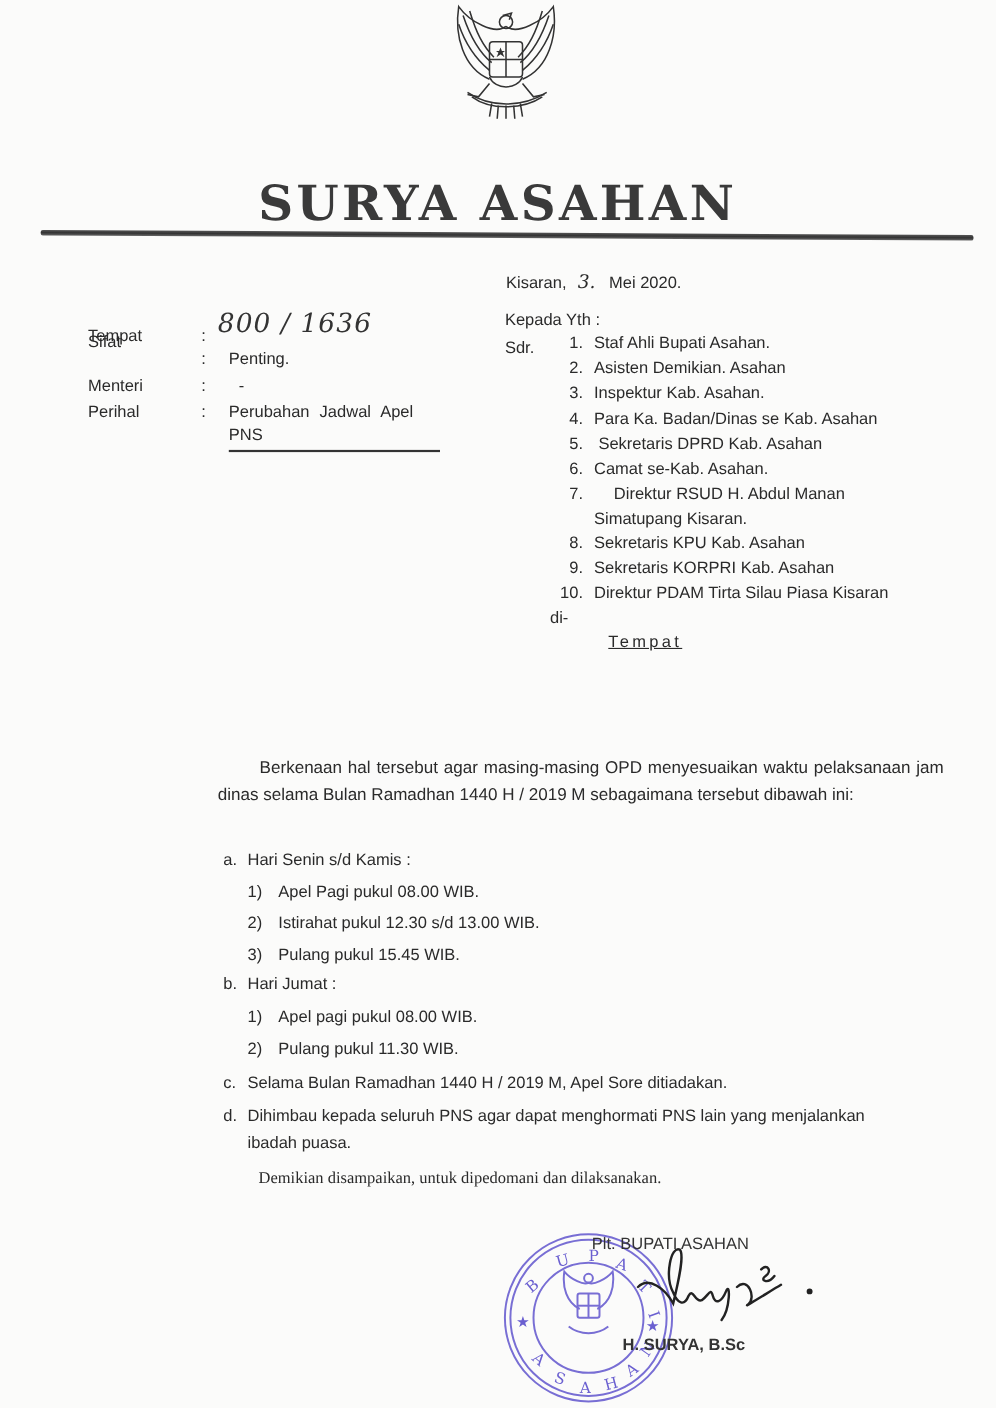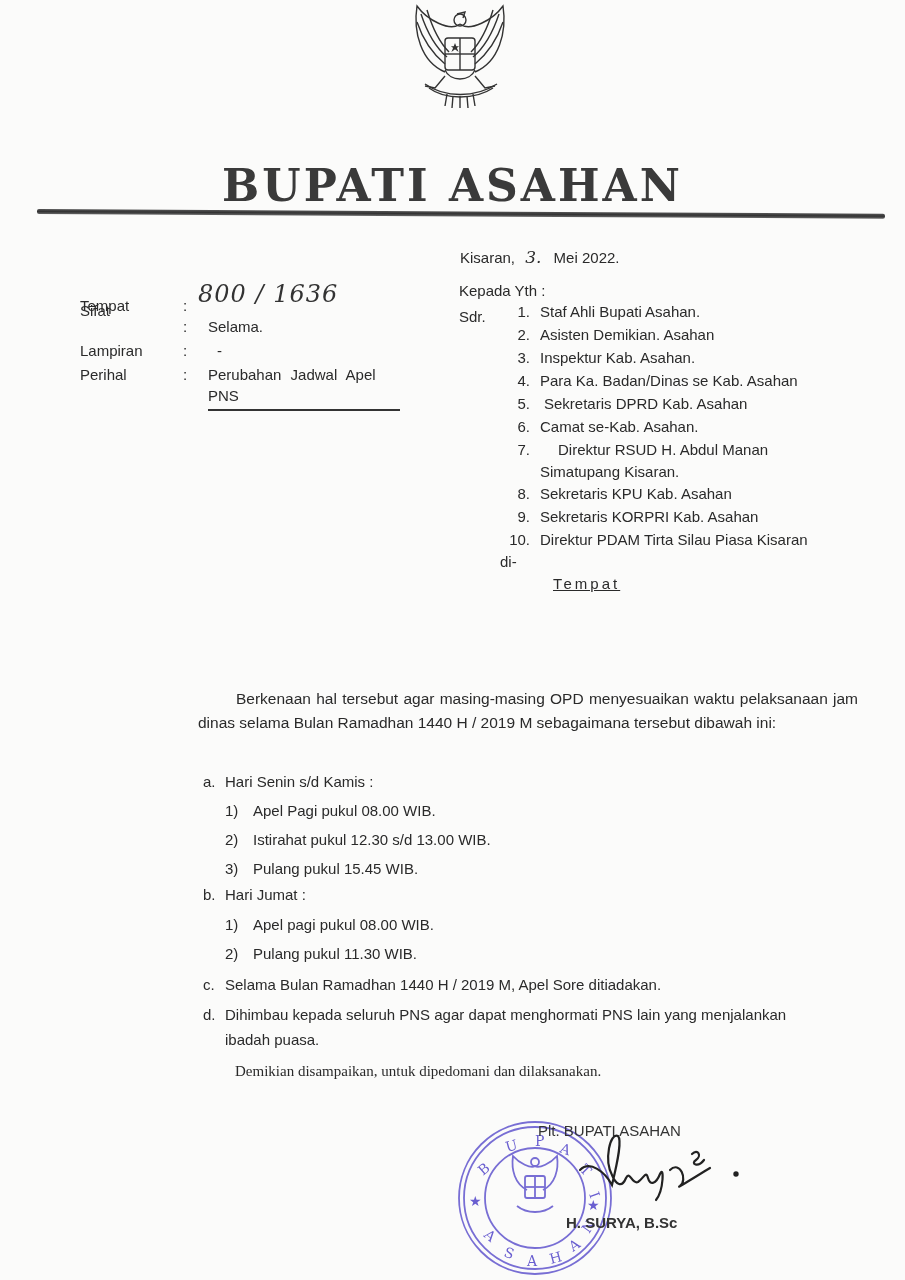--- a/index.html
+++ b/index.html
@@ -85,38 +85,38 @@
       <path d="M48 48 l2 -5 l2 5 l-4 -3 h4z" fill="#333"></path>
       <path d="M40 68 C45 80 65 80 70 68"></path>
       <path d="M40 74 L30 86 L20 84"></path>
         <path d="M70 74 L80 86 L90 84"></path>
       <path d="M20 82 C40 96 70 96 92 82"></path>
       <path d="M24 86 C40 98 70 98 88 86"></path>
       <path d="M42 92 L40 104 M48 94 L47 106 M55 94 L55 106 M62 94 L63 106 M68 92 L70 104"></path>
     </g>
   </svg>
 
-  <div class="abs title">BUPATI ASAHAN</div>
+  <div class="abs title">SURYA ASAHAN</div>
   <div class="abs rule"></div>
 
   <div class="abs t15" style="left:460px; top:248px;">
     <span>Kisaran,</span>
     <span class="date-day" style="margin:0 8px 0 6px;">3.</span>
-    <span>Mei 2022.</span>
+    <span>Mei 2020.</span>
   </div>
 
   <div class="abs t15 meta-label" style="top:297px;">Tempat</div>
   <div class="abs t15 meta-colon" style="top:297px;">:</div>
   <div class="abs nomor-handwritten">800 / 1636</div>
 
   <div class="abs t15 meta-label" style="top:302px;">Sifat</div>
   <div class="abs t15 meta-colon" style="top:318px;">:</div>
-  <div class="abs t15 meta-value" style="top:318px;">Selama.</div>
-
-  <div class="abs t15 meta-label" style="top:342px;">Lampiran</div>
+  <div class="abs t15 meta-value" style="top:318px;">Penting.</div>
+
+  <div class="abs t15 meta-label" style="top:342px;">Menteri</div>
   <div class="abs t15 meta-colon" style="top:342px;">:</div>
   <div class="abs t15 meta-value" style="top:342px; left:217px;">-</div>
 
   <div class="abs t15 meta-label" style="top:366px;">Perihal</div>
   <div class="abs t15 meta-colon" style="top:366px;">:</div>
   <div class="abs t15 meta-value" style="top:366px; word-spacing:5px;">Perubahan  Jadwal  Apel</div>
   <div class="abs t15 meta-value" style="top:387px;">PNS</div>
   <div class="abs perihal-underline"></div>
 
   <div class="abs t15" style="left:459px; top:282px;">Kepada Yth :</div>

